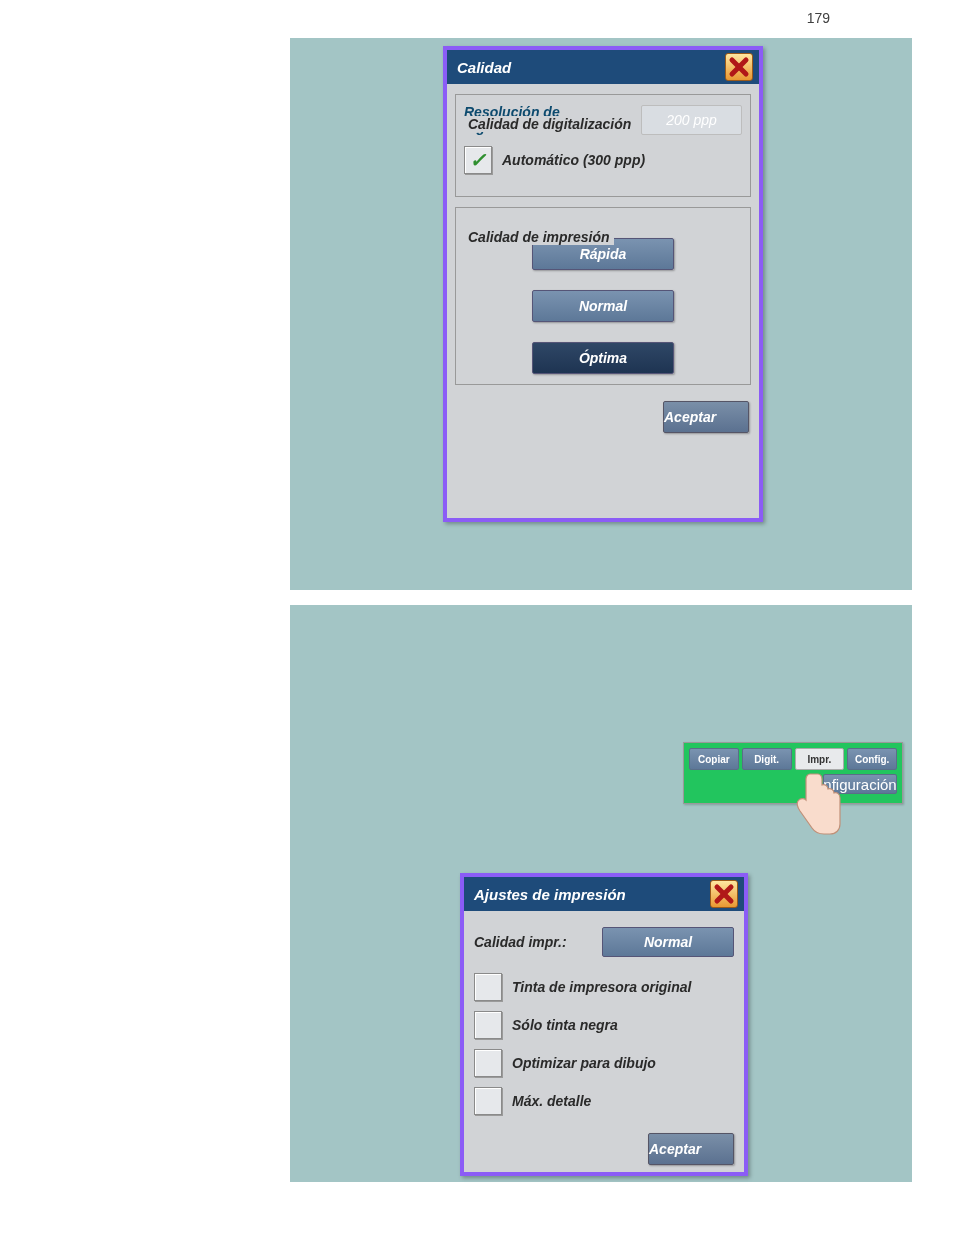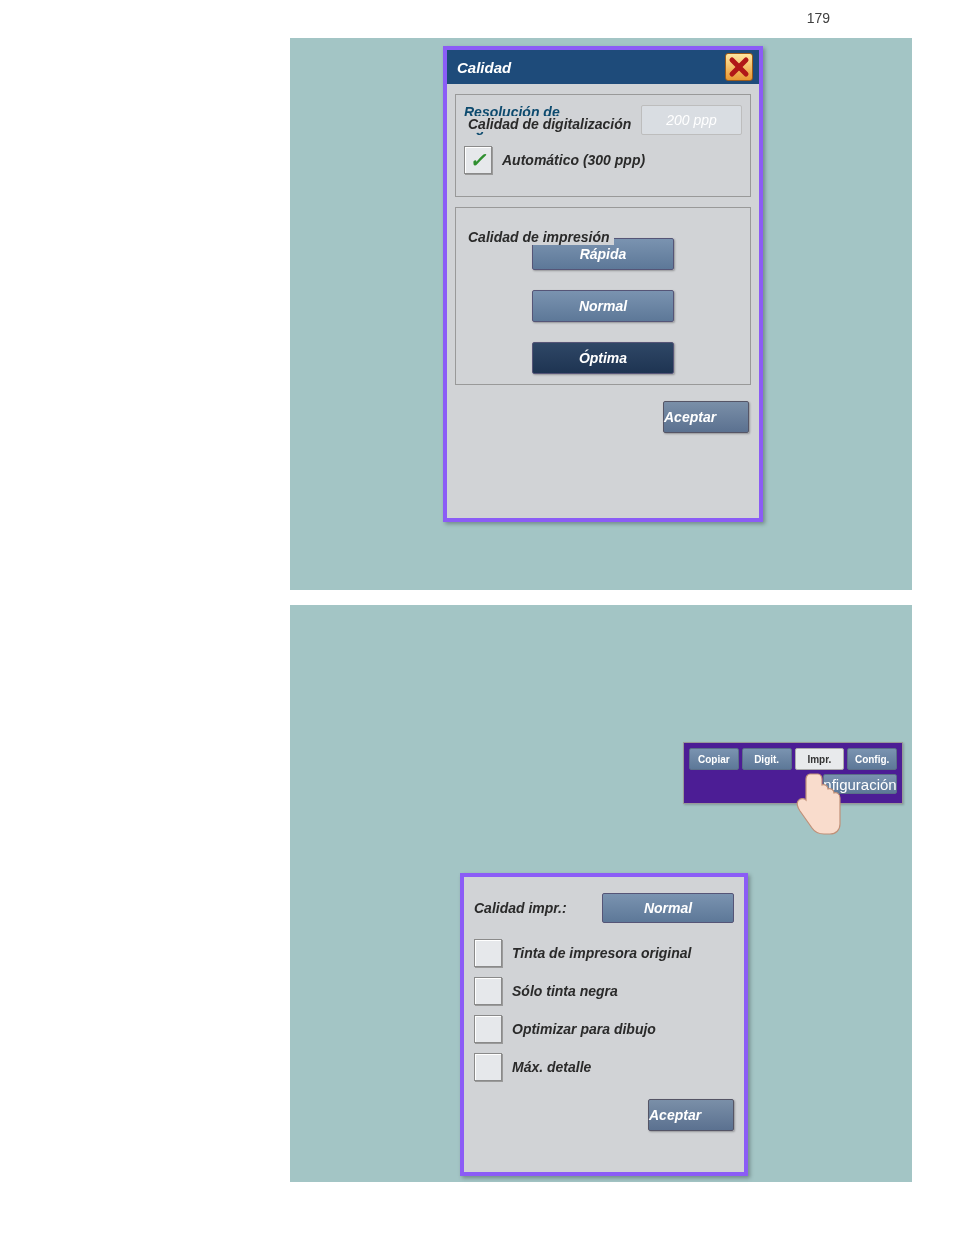--- a/index.html
+++ b/index.html
@@ -206,21 +206,21 @@
   }
   .d2-checks { padding: 0 10px; }
   .fieldset-print { height: 154px; }
   
   .toolbar-panel {
     position: absolute;
     left: 393px;
     top: 137px;
     width: 218px;
     height: 60px;
-    background: #4c1d95;
+    background: #22c55e;
     border: 1px solid #999;
     box-shadow: 1px 1px 2px rgba(0,0,0,0.2);
   }
   .toolbar-row {
     display: flex;
     gap: 3px;
     padding: 5px 5px 0 5px;
   }
   .toolbar-tab {
     flex: 1;
@@ -319,20 +319,29 @@
     <div class="sub-row">
       <div class="sub-btn">nfiguración</div>
     </div>
   </div>
 
   <svg class="hand" viewBox="0 0 54 70">
     <path d="M20 6 C18 6 16 8 16 11 L16 32 C14 30 10 30 8 33 C6 36 8 40 10 43 L22 60 C24 63 28 66 34 66 L40 66 C46 66 50 62 50 56 L50 30 C50 26 47 24 44 25 C44 22 41 20 38 21 C38 18 35 16 32 17 L32 11 C32 8 30 6 28 6 Z" fill="#f9dccc" stroke="#c09078" stroke-width="1.2"></path>
   </svg>
 
   <div class="dialog dialog2">
+    <div class="titlebar">
+      <span class="titlebar-text">Ajustes de impresión</span>
+      <div class="close-btn">
+        <svg viewBox="0 0 26 26" width="26" height="26">
+          <line x1="6" y1="6" x2="20" y2="20" stroke="#b01818" stroke-width="5" stroke-linecap="round"></line>
+          <line x1="20" y1="6" x2="6" y2="20" stroke="#b01818" stroke-width="5" stroke-linecap="round"></line>
+        </svg>
+      </div>
+    </div>
 
     <div class="d2-row-top">
       <div class="d2-label">Calidad impr.:</div>
       <div class="d2-value">Normal</div>
     </div>
 
     <div class="d2-checks">
       <div class="check-row">
         <div class="checkbox"></div>
         <div class="check-label">Tinta de impresora original</div>

